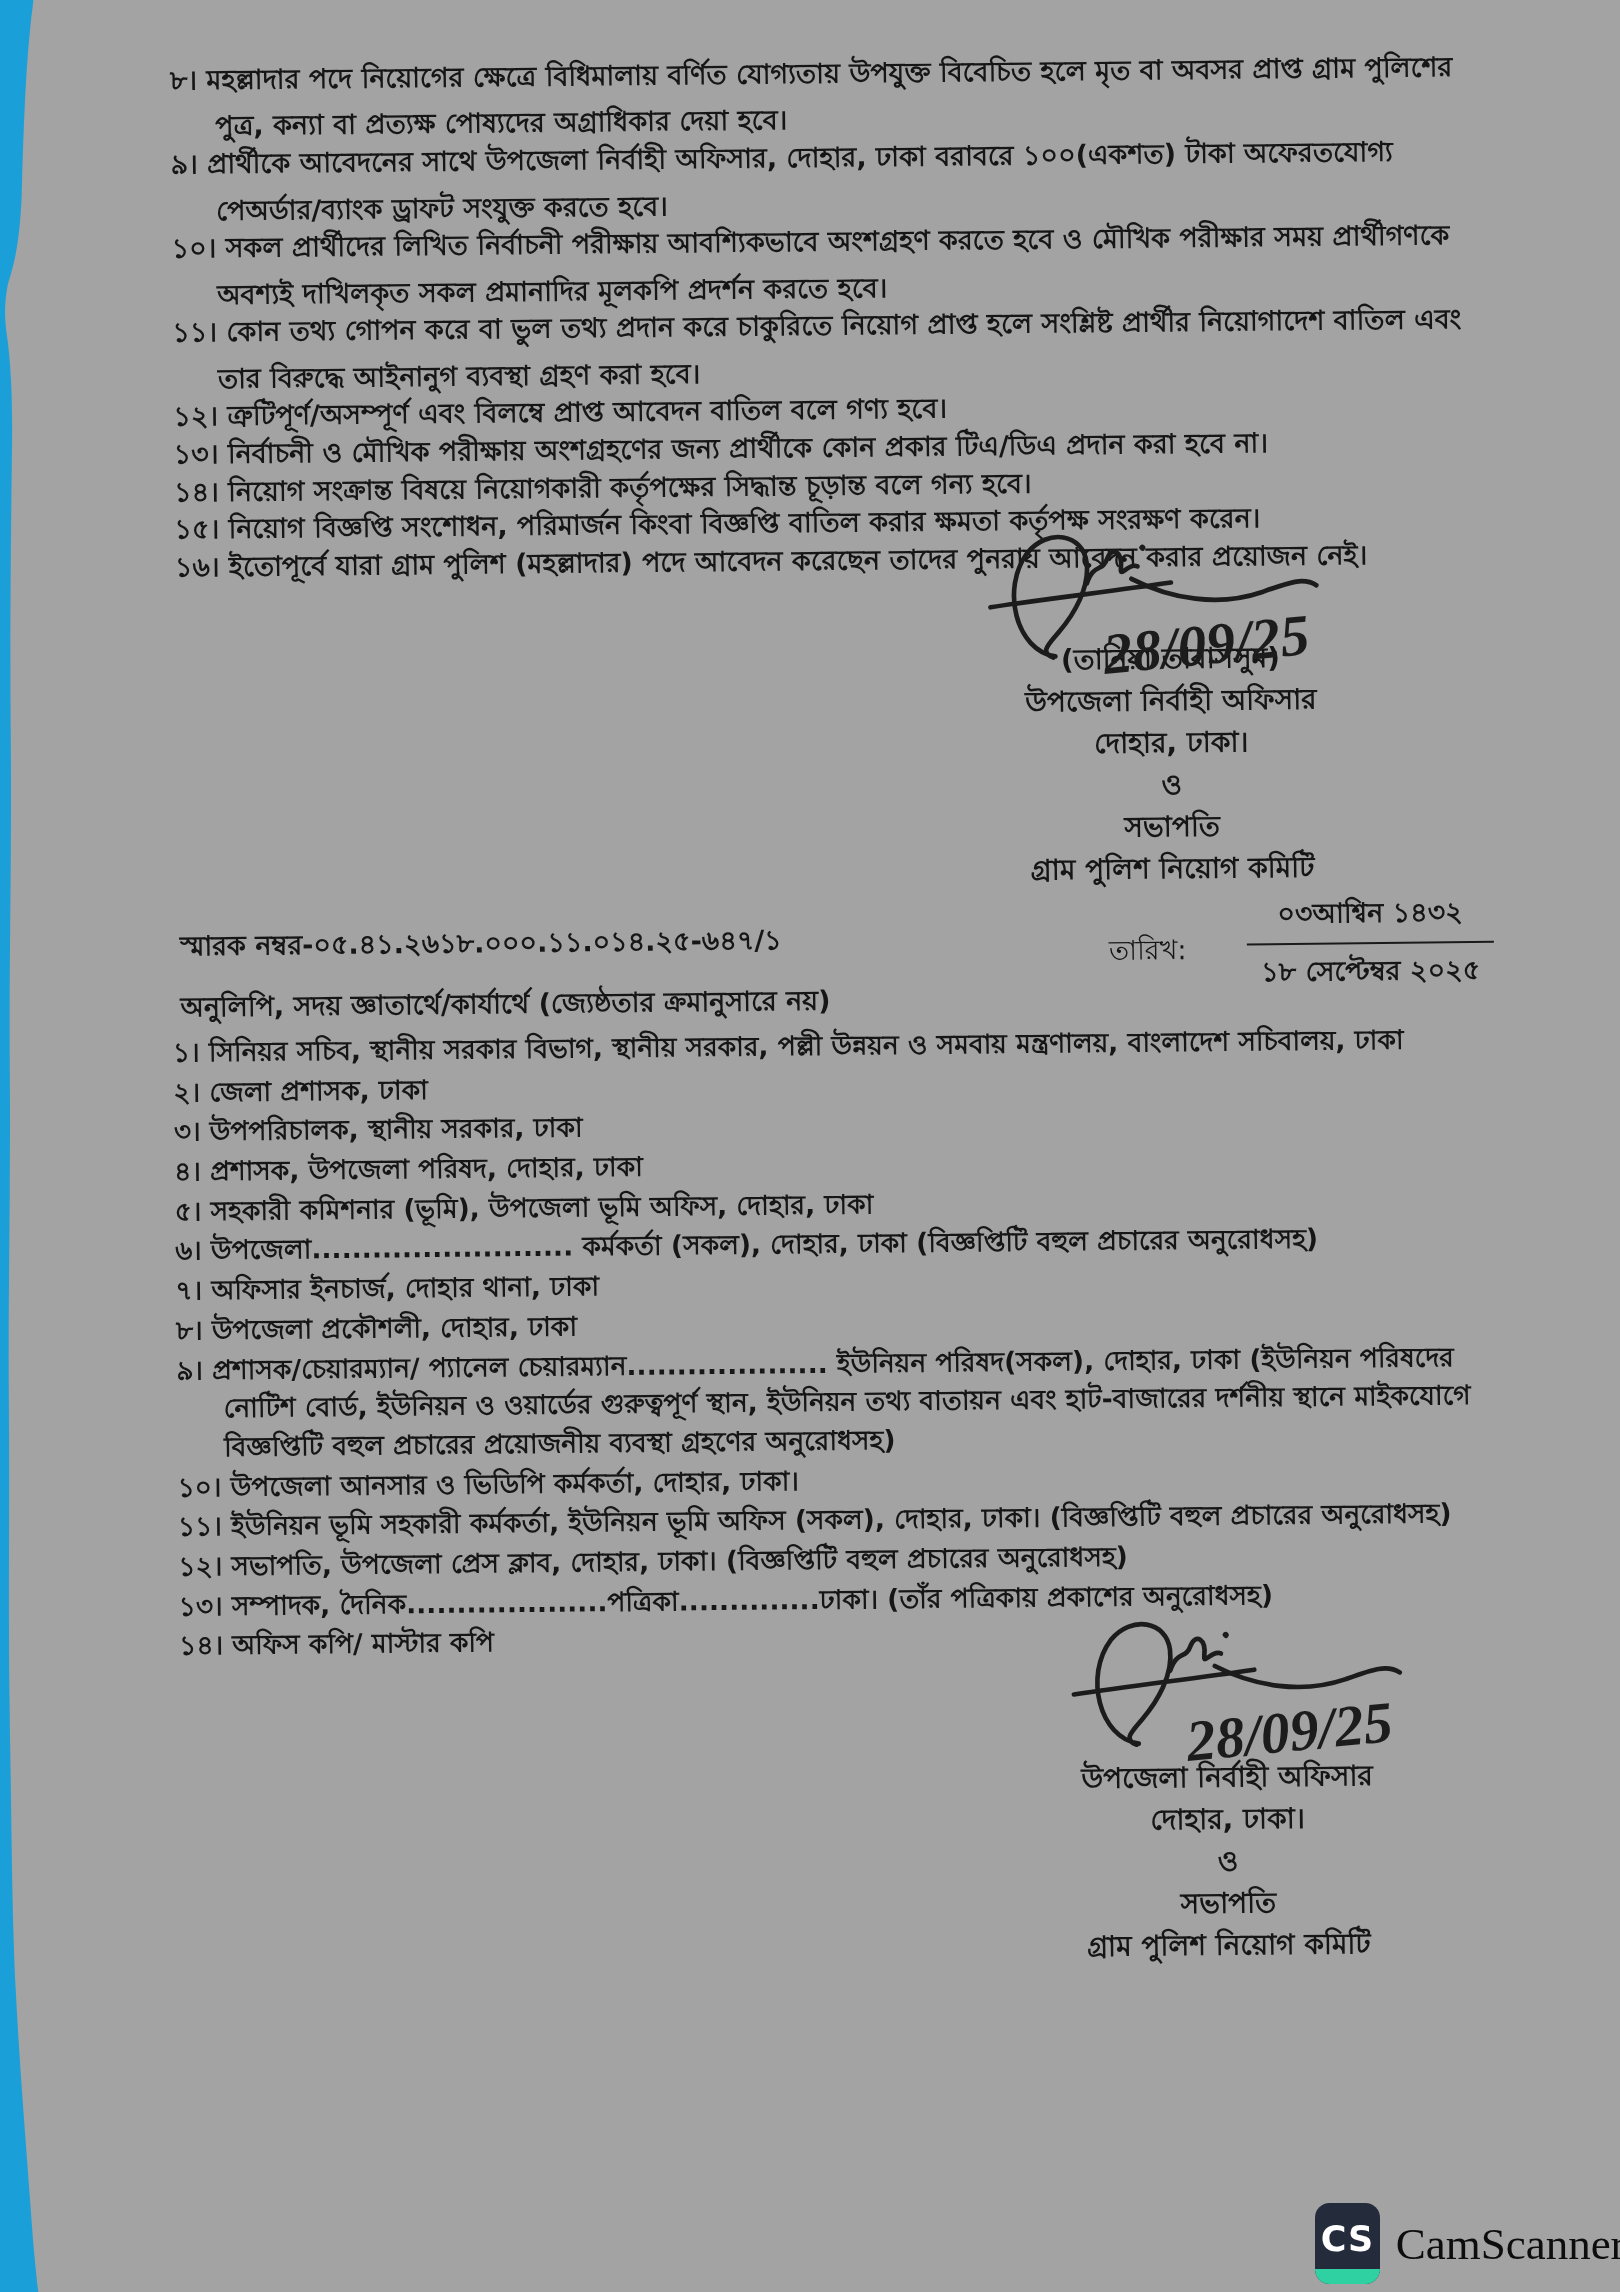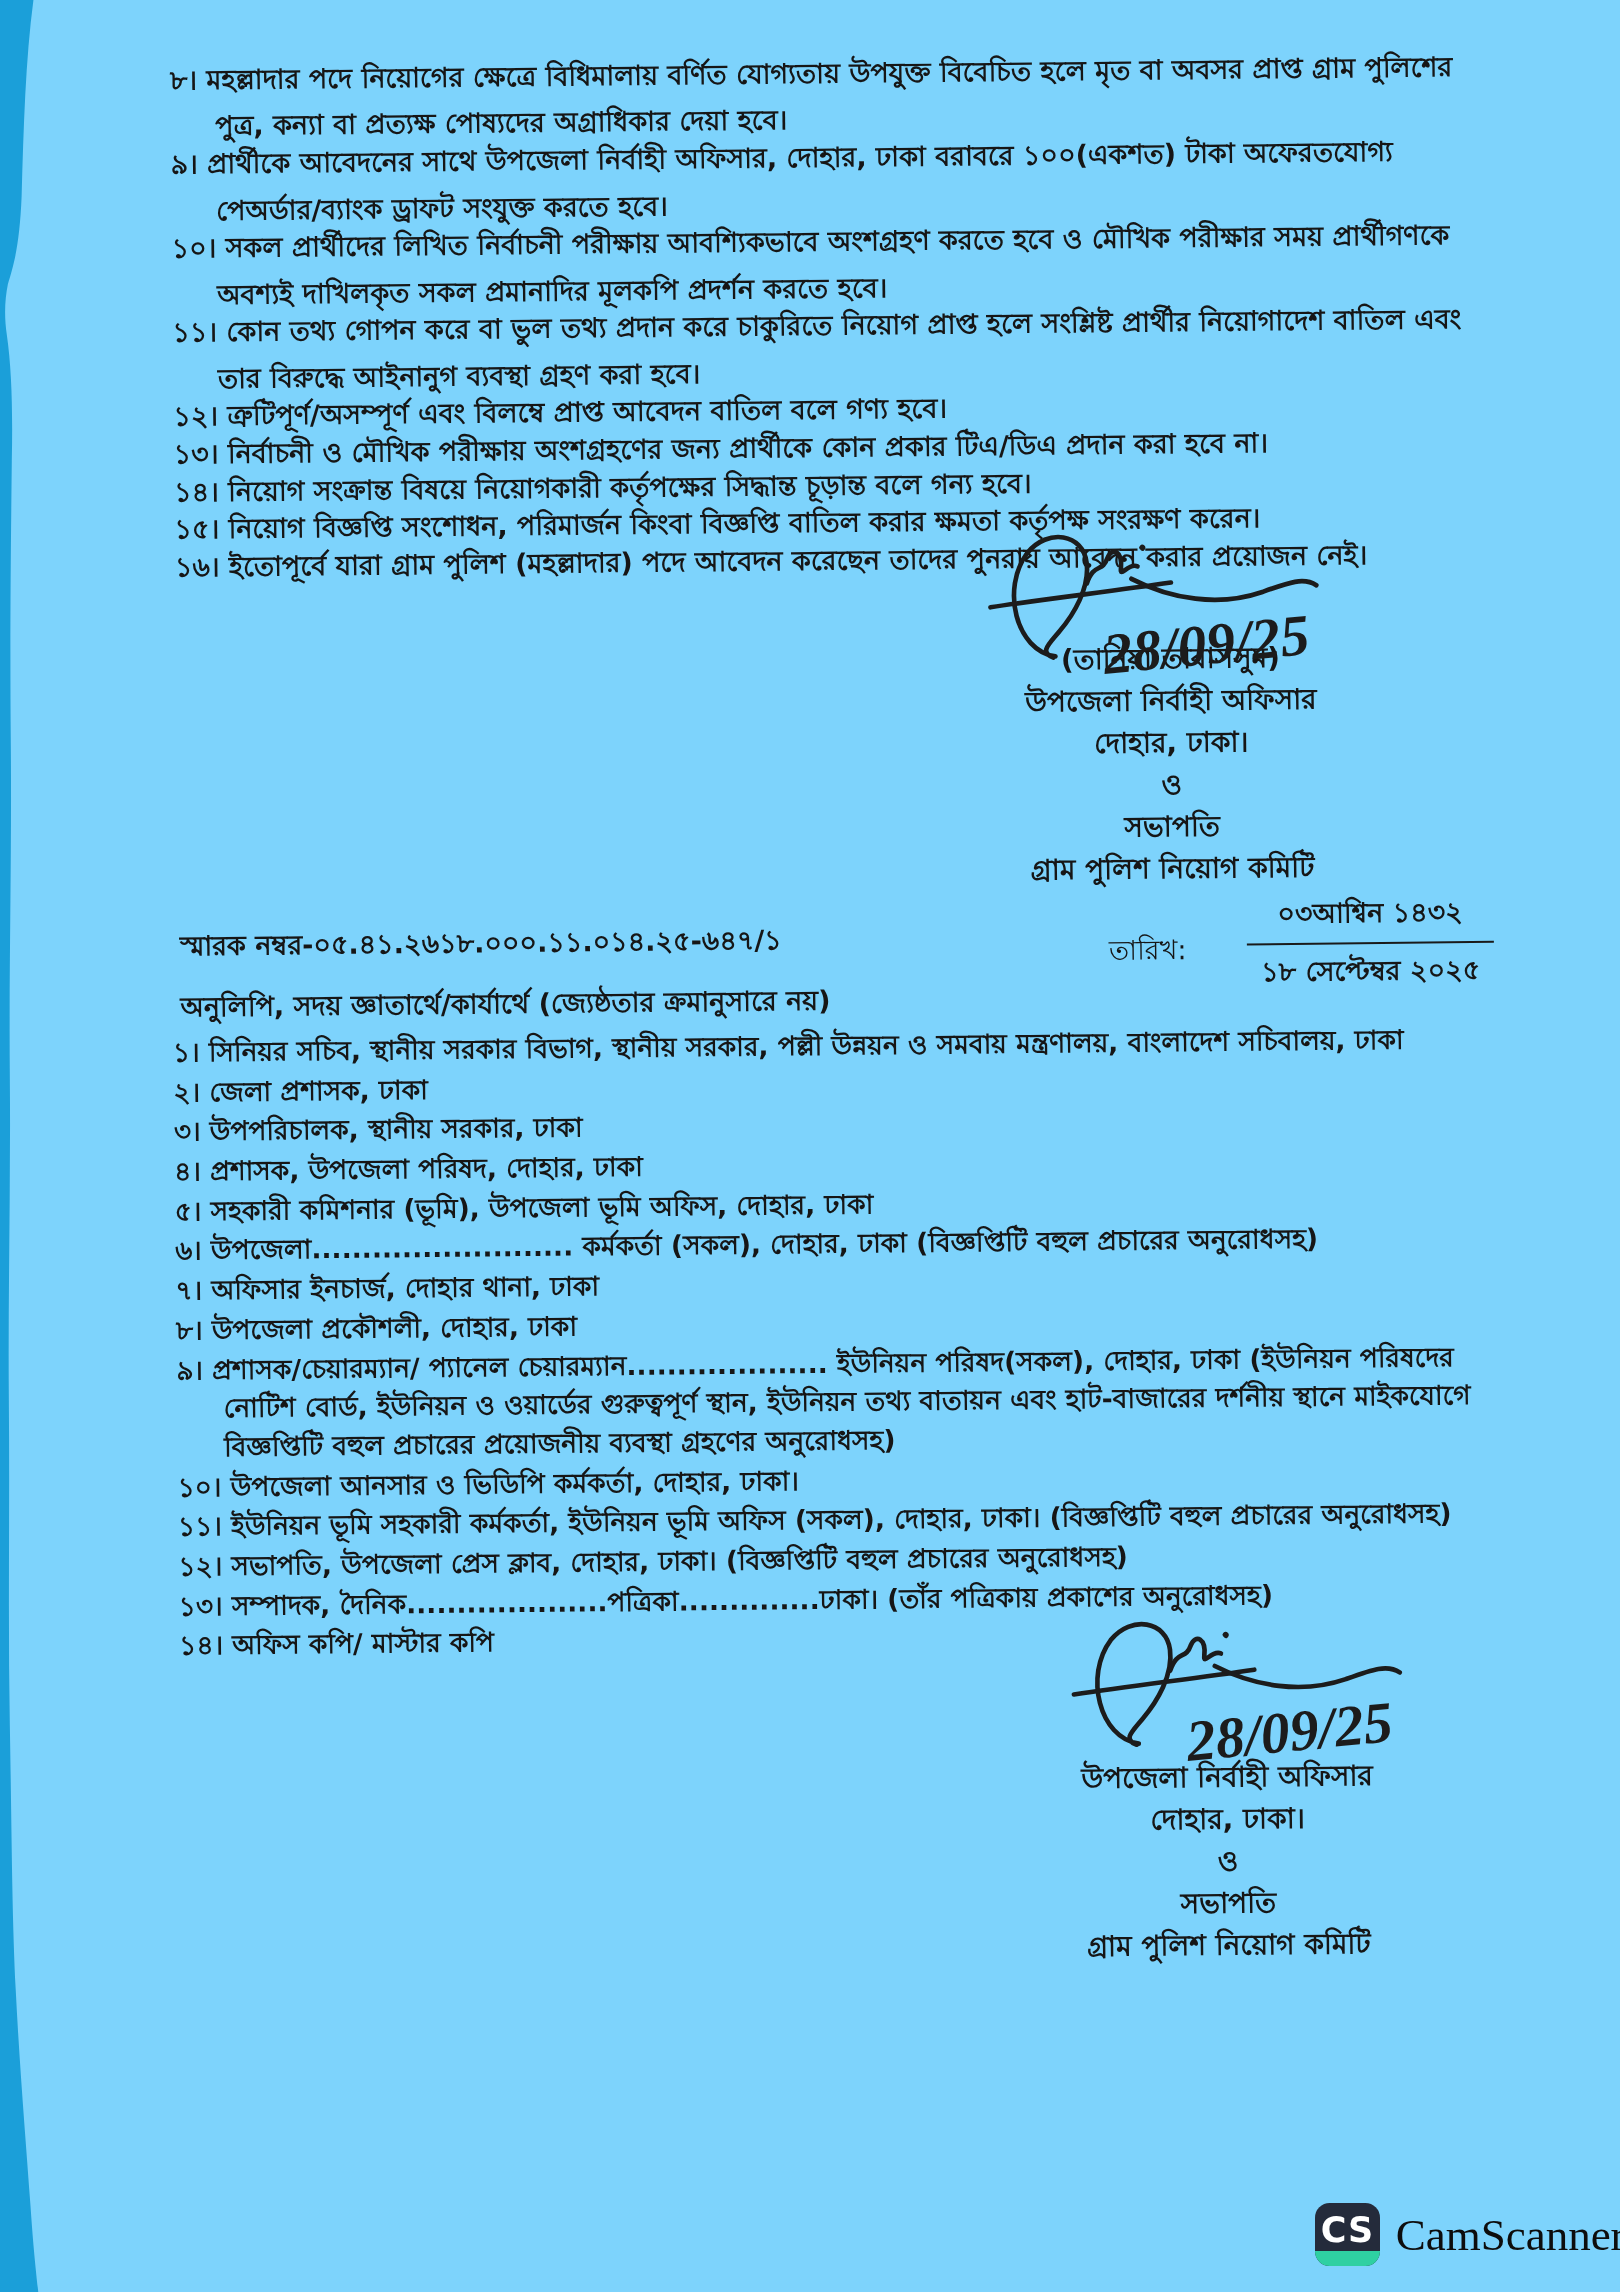--- a/index.html
+++ b/index.html
@@ -1,16 +1,16 @@
 <!DOCTYPE html>
 <html><head>
 <meta charset="utf-8">
 <style>
   html,body{margin:0;padding:0;background:#e9e9e9;}
-  .page{position:relative;width:1620px;height:2293px;background:#7dd3fc;overflow:hidden;
+  .page{position:relative;width:1620px;height:2293px;background:#a3a3a3;overflow:hidden;
         font-family:"DejaVu Sans","Liberation Sans",sans-serif;color:#161616;}
   .rot{position:absolute;left:0;top:0;width:1620px;height:2293px;
        transform:rotate(-0.6deg);transform-origin:810px 1147px;}
   .terms{position:absolute;left:181px;top:51px;width:1299px;
          font-size:27px;font-weight:bold;line-height:1.72;}
   .term{padding-left:45px;text-indent:-45px;margin-bottom:-8.8px;}
   .term:last-child{margin-bottom:0;}
   .sig{position:absolute;text-align:center;font-weight:bold;font-size:28px;line-height:1.5;}
   .sig-top{left:965px;top:642px;width:421px;}
   .sig-bottom{left:1010px;top:1761px;width:421px;}
@@ -22,21 +22,21 @@
   .date-label{position:absolute;left:1111px;top:933px;font-size:27px;font-weight:normal;}
   .date-stack{position:absolute;left:1249px;top:898px;width:247px;text-align:center;
               font-size:27px;font-weight:bold;}
   .date-rule{display:block;border:0;border-top:2.9px solid #1a1a1a;margin:4.9px 0 5.9px;}
   .cc-head{position:absolute;left:182px;top:980px;font-size:27px;font-weight:bold;white-space:nowrap;}
   .cc-list{position:absolute;left:174px;top:1027px;width:1325px;
            font-size:26.5px;font-weight:bold;line-height:1.46;}
   .cc{padding-left:47px;text-indent:-47px;margin-bottom:1px;}
   .edge-svg{position:absolute;left:0;top:0;width:59px;height:2293px;}
   .cam{position:absolute;left:1315px;top:2203px;display:flex;align-items:center;gap:15.7px;}
-  .cs-icon{position:relative;width:65px;height:63px;background:#242b3b;border-radius:14.7px;
+  .cs-icon{position:relative;width:65px;height:81px;background:#242b3b;border-radius:14.7px;
            overflow:hidden;display:flex;align-items:center;justify-content:center;}
   .cs-strip{position:absolute;left:0;right:0;bottom:0;height:14.7px;background:#2fd0a2;}
   .cs-initials{color:#ffffff;font-weight:bold;font-size:35px;letter-spacing:1px;margin-top:-9.8px;}
   .cs-word{font-family:"Liberation Serif","DejaVu Serif",serif;font-size:45px;color:#0d0d0d;}
   .sig-ink{stroke:#1c1c1c;stroke-width:4.5;fill:none;stroke-linecap:round;stroke-linejoin:round;}
   .sig-date-text{fill:#1c1c1c;font-family:"Liberation Serif","DejaVu Serif",serif;
                  font-style:italic;font-size:56px;}
 </style>
 </head>
 <body>

